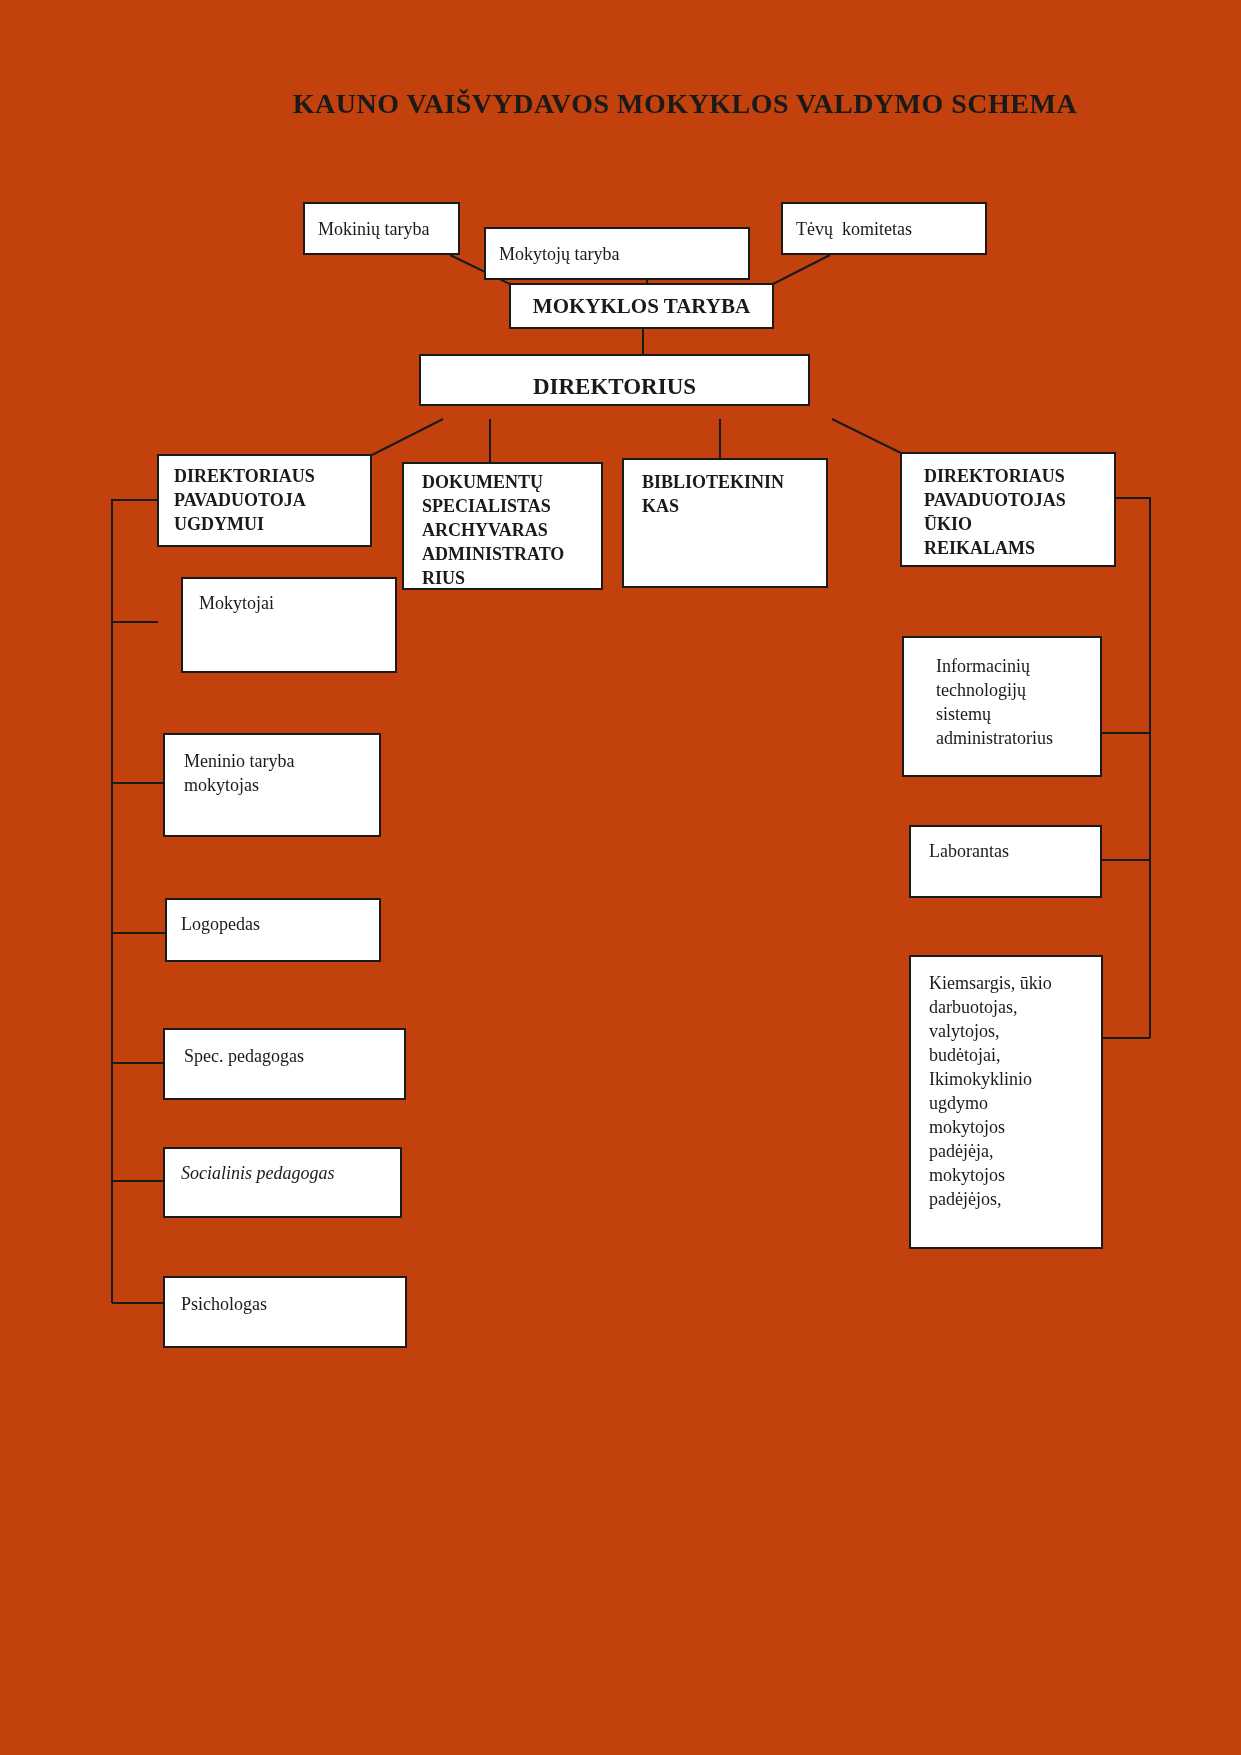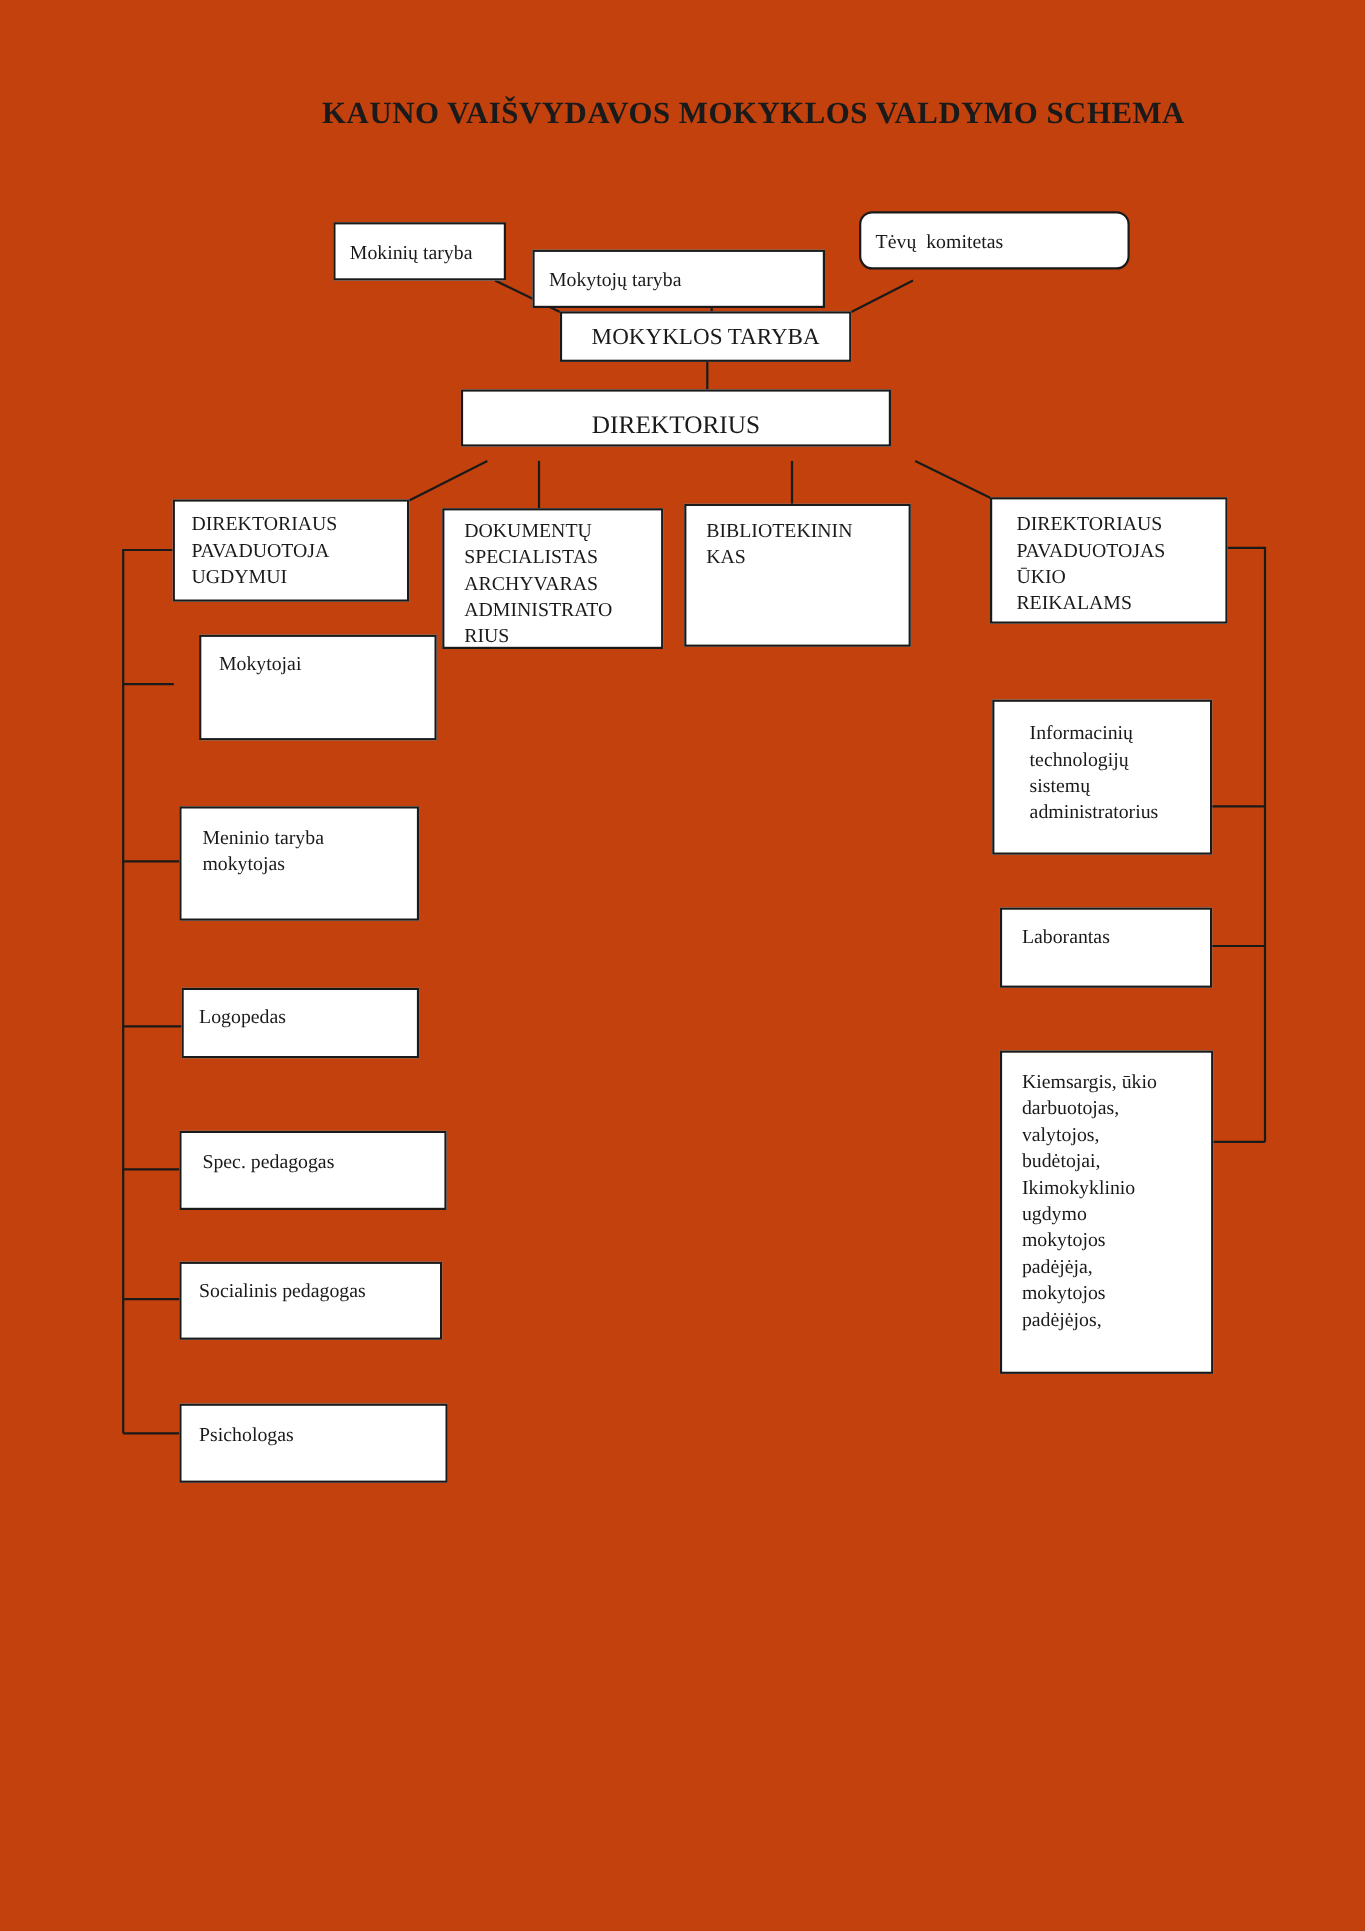--- a/index.html
+++ b/index.html
@@ -20,42 +20,42 @@
     white-space:nowrap;
   }
   .wires{position:absolute;left:0;top:0;pointer-events:none;}
   .wires line,.wires path{stroke:#1a1a1a;stroke-width:2;fill:none;}
   .node{
     position:absolute;box-sizing:border-box;
     border:2px solid #1a1a1a;background:#ffffff;
     font-size:18px;line-height:24px;
   }
   .label{white-space:pre-wrap;display:block;}
-  .bold{font-weight:normal;}
+  .bold{font-weight:bold;}
   
   .vcen{display:flex;align-items:center;padding-left:13px;}
   
   .cen{display:flex;align-items:center;justify-content:center;text-align:center;}
   
   .botcen{display:flex;align-items:flex-end;justify-content:center;padding-bottom:5px;}
 
   .n-b1 {left:303px;top:202px;width:157px;height:53px;}
   .n-b2 {left:484px;top:202px;width:266px;height:53px;margin-top:25px;}
-  .n-b3 {left:781px;top:192px;width:246px;height:53px;border-radius:12px;}
+  .n-b3 {left:781px;top:202px;width:206px;height:53px;}
   .n-mt {left:509px;top:283px;width:265px;height:46px;font-size:21px;}
   .n-dir{left:419px;top:354px;width:391px;height:52px;font-size:23px;}
   .n-depe{left:157px;top:454px;width:215px;height:93px;padding:8px 6px 0 15px;}
   .n-doc {left:402px;top:462px;width:201px;height:128px;padding:6px 6px 0 18px;}
   .n-lib {left:622px;top:458px;width:206px;height:130px;padding:10px 6px 0 18px;}
   .n-depf{left:900px;top:452px;width:216px;height:115px;padding:10px 6px 0 22px;}
   .n-e0{left:157px;top:577px;width:216px;height:96px;padding:12px 6px 0 16px;margin-left:24px;}
   .n-e1{left:163px;top:733px;width:218px;height:104px;padding:14px 6px 0 19px;}
   .n-e2{left:165px;top:898px;width:216px;height:64px;padding:12px 6px 0 14px;}
   .n-e3{left:163px;top:1028px;width:243px;height:72px;padding:14px 6px 0 19px;}
-  .n-e4{left:163px;top:1147px;width:239px;height:71px;padding:12px 6px 0 16px;}
+  .n-e4{left:163px;top:1147px;width:239px;height:71px;padding:12px 6px 0 16px;font-style:italic;}
   .n-e5{left:163px;top:1276px;width:244px;height:72px;padding:14px 6px 0 16px;}
   .n-f0{left:902px;top:636px;width:200px;height:141px;padding:16px 6px 0 32px;}
   .n-f1{left:909px;top:825px;width:193px;height:73px;padding:12px 6px 0 18px;}
   .n-f2{left:909px;top:955px;width:194px;height:294px;padding:14px 6px 0 18px;}
 </style>
 </head>
 <body>
 
 <div class="page">
 

